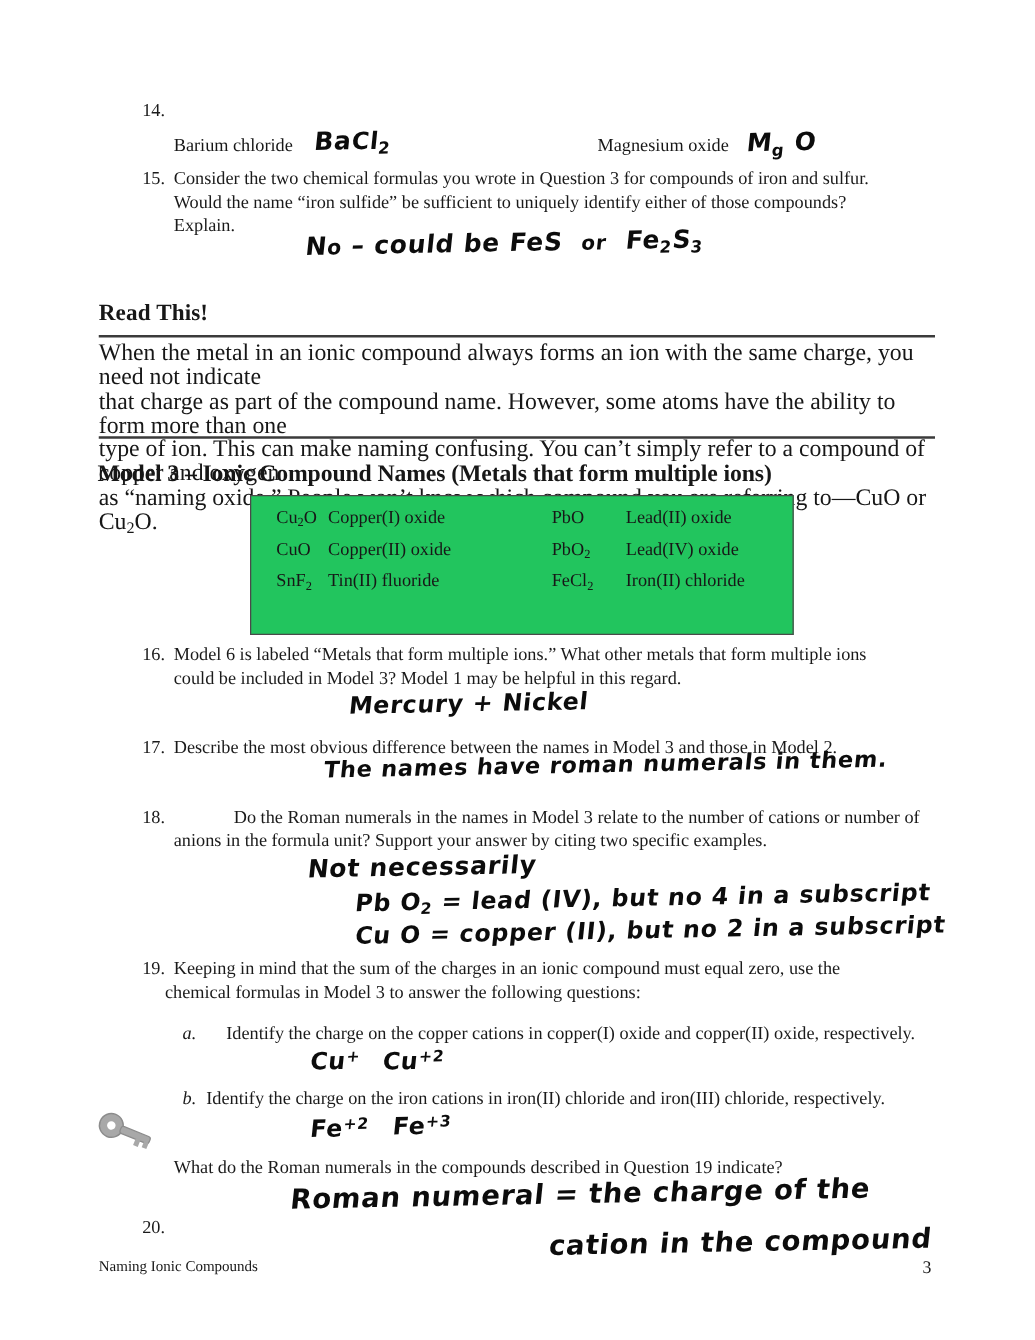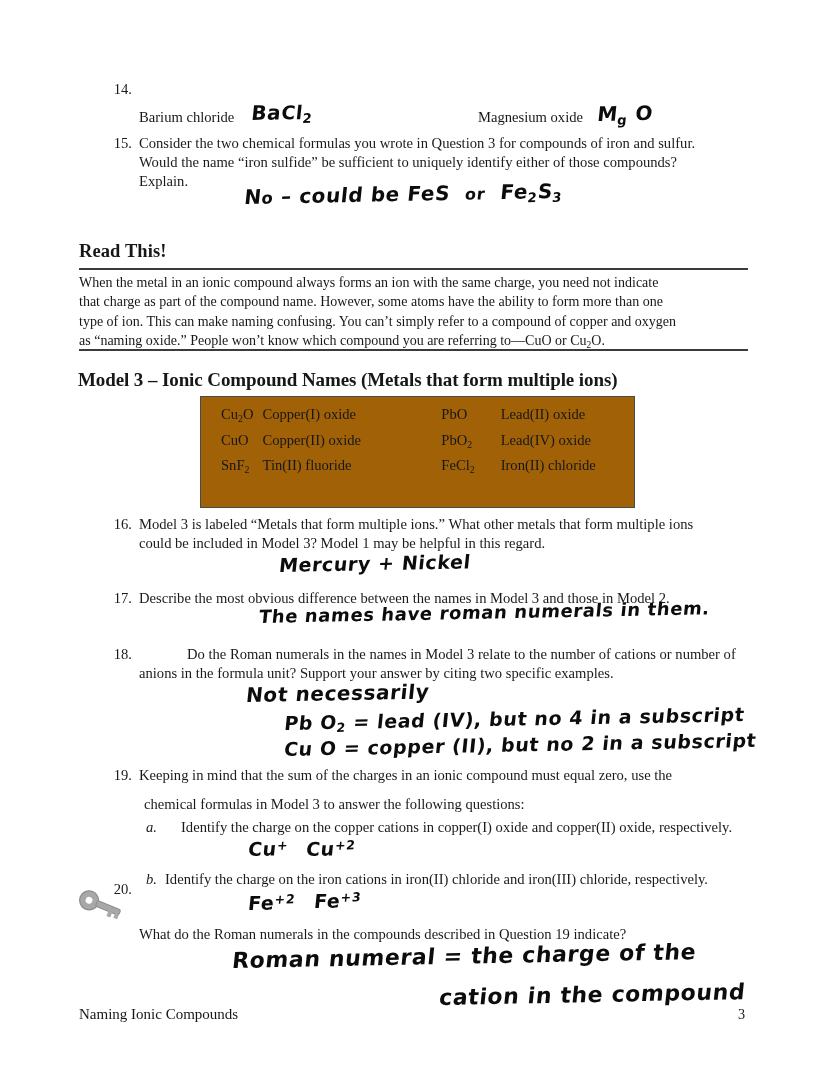--- a/index.html
+++ b/index.html
@@ -69,37 +69,37 @@
     font-weight: bold;
     font-size: 18.5px;
     letter-spacing: 0.1px;
   }
   .rule {
     position: absolute;
     background: #3b3b3b;
   }
   .readthis-body {
     position: absolute;
-    font-size: 14px;
+    font-size: 19px;
     line-height: 19.3px;
     text-align: left;
   }
 
   
   .model-head {
     position: absolute;
     font-weight: bold;
     font-size: 19px;
     letter-spacing: -0.1px;
   }
   .model-box {
     position: absolute;
     border: 1.4px solid #4a4a4a;
     box-sizing: border-box;
-    background: #a16207;
+    background: #22c55e;
   }
   .model-grid {
     position: absolute;
     left: 0; top: 0;
     width: 100%;
     height: 100%;
     padding: 9px 0 0 0;
     box-sizing: border-box;
   }
   .model-row {
@@ -131,21 +131,21 @@
     width: 135px;
     box-sizing: border-box;
     white-space: nowrap;
   }
   sub { font-size: 0.68em; vertical-align: -0.28em; }
   sup { font-size: 0.68em; vertical-align: 0.42em; }
 
   
   .footer-left {
     position: absolute;
-    font-size: 15px;
+    font-size: 12px;
   }
   .footer-right {
     position: absolute;
     font-size: 14.2px;
   }
 
   
   .key-icon {
     position: absolute;
     width: 52px;
@@ -207,39 +207,39 @@
         <div class="cell-name">Tin(II) fluoride</div>
         <div class="cell-formula2"><span>FeCl</span><sub>2</sub><span></span></div>
         <div class="cell-name2">Iron(II) chloride</div>
       </div>
 
 
     </div>
   </div>
 
   <div class="qnum" style="left:100px; top:515px;">16.</div>
-  <div class="q" style="left:139px; top:515px;">Model 3 is labeled “Metals that form multiple ions.” What other metals that form multiple ions</div>
+  <div class="q" style="left:139px; top:515px;">Model 6 is labeled “Metals that form multiple ions.” What other metals that form multiple ions</div>
   <div class="q" style="left:139px; top:534px;">could be included in Model 3? Model 1 may be helpful in this regard.</div>
   <div class="hw" style="left:278px; top:554px; font-size:19px;">Mercury + Nickel</div>
 
   <div class="qnum" style="left:100px; top:589px;">17.</div>
   <div class="q" style="left:139px; top:589px;">Describe the most obvious difference between the names in Model 3 and those in Model 2.</div>
   <div class="hw" style="left:258px; top:606px; font-size:18px;">The names have roman numerals in them.</div>
 
   <div class="qnum" style="left:100px; top:645px;">18.</div>
   <div class="q" style="left:139px; top:645px;margin-left:48px;">Do the Roman numerals in the names in Model 3 relate to the number of cations or number of</div>
   <div class="q" style="left:139px; top:664px;">anions in the formula unit? Support your answer by citing two specific examples.</div>
 
   <div class="hw" style="left:245px; top:683px; font-size:20px;">Not necessarily</div>
   <div class="hw" style="left:283px; top:712px; font-size:19px;">Pb O<sub style="vertical-align:-0.25em;">2</sub> = lead (IV), but no 4 in a subscript</div>
   <div class="hw" style="left:283px; top:738px; font-size:19px;">Cu O = copper (II), but no 2 in a subscript</div>
 
   <div class="qnum" style="left:100px; top:766px;">19.</div>
   <div class="q" style="left:139px; top:766px;">Keeping in mind that the sum of the charges in an ionic compound must equal zero, use the</div>
-  <div class="q" style="left:144px; top:785px;margin-top:10px;">chemical formulas in Model 3 to answer the following questions:</div>
+  <div class="q" style="left:132px; top:785px;">chemical formulas in Model 3 to answer the following questions:</div>
 
   <div class="sub-letter" style="left:139px; top:818px;">a.</div>
   <div class="q" style="left:165px; top:818px;margin-left:16px;">Identify the charge on the copper cations in copper(I) oxide and copper(II) oxide, respectively.</div>
   <div class="hw" style="left:247px; top:838px; font-size:19px;">Cu<sup style="vertical-align:0.45em;">+</sup></div>
   <div class="hw" style="left:305px; top:838px; font-size:19px;">Cu<sup style="vertical-align:0.45em;">+2</sup></div>
 
   <div class="sub-letter" style="left:139px; top:870px;">b.</div>
   <div class="q" style="left:165px; top:870px;">Identify the charge on the iron cations in iron(II) chloride and iron(III) chloride, respectively.</div>
   <div class="hw" style="left:247px; top:892px; font-size:19px;">Fe<sup style="vertical-align:0.45em;">+2</sup></div>
   <div class="hw" style="left:313px; top:890px; font-size:19px;">Fe<sup style="vertical-align:0.45em;">+3</sup></div>
@@ -249,21 +249,21 @@
       <g transform="rotate(22 26 20)">
         <circle cx="13" cy="17" r="9.5" fill="#a8a8a8" stroke="#8c8c8c" stroke-width="1.2"></circle>
         <circle cx="13" cy="17" r="3.4" fill="#ffffff"></circle>
         <rect x="21" y="14" width="25" height="6" rx="2" fill="#a8a8a8" stroke="#8c8c8c" stroke-width="1"></rect>
         <rect x="35" y="19" width="4" height="6" fill="#a8a8a8"></rect>
         <rect x="42" y="19" width="4" height="5" fill="#a8a8a8"></rect>
       </g>
     </svg>
   </div>
 
-  <div class="qnum" style="left:100px; top:880px;">20.</div>
+  <div class="qnum" style="left:100px; top:973px;">20.</div>
   <div class="q" style="left:139px; top:925px;">What do the Roman numerals in the compounds described in Question 19 indicate?</div>
 
   <div class="hw" style="left:231px; top:948px; font-size:22px;">Roman numeral = the charge of the</div>
   <div class="hw" style="left:438px; top:985px; font-size:22px;">cation in the compound</div>
 
   <div class="footer-left" style="left:79px; top:1006px;">Naming Ionic Compounds</div>
   <div class="footer-right" style="left:738px; top:1006px;">3</div>
 
 </div>
 

